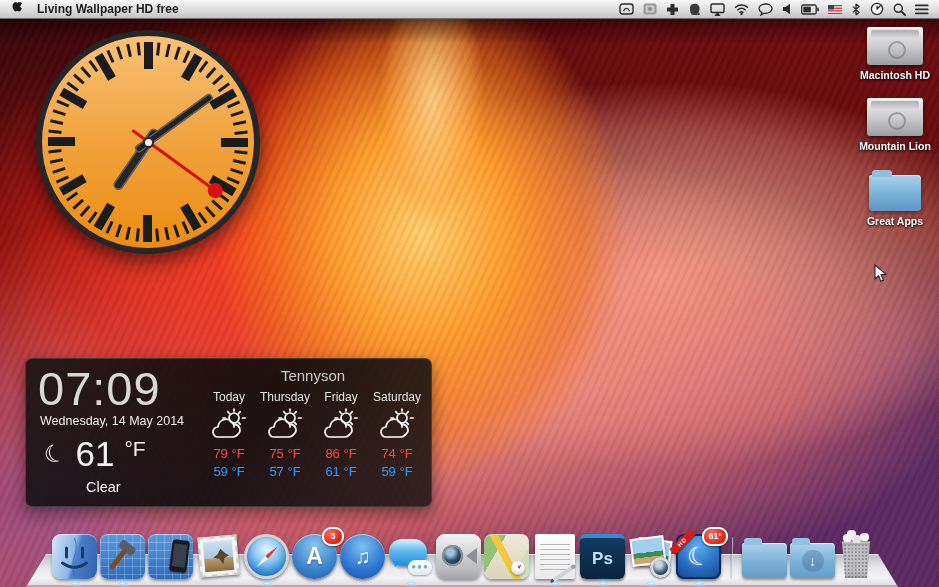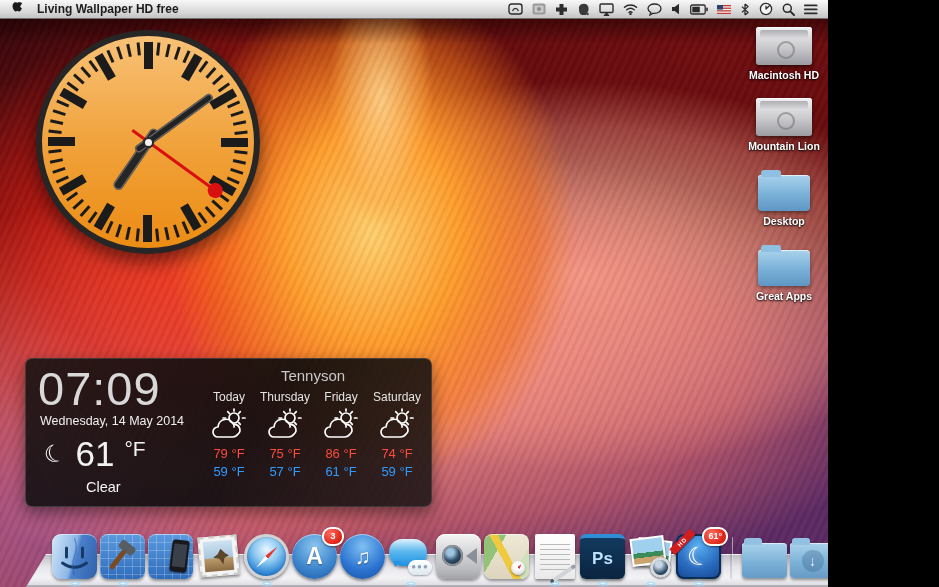--- a/index.html
+++ b/index.html
@@ -1,16 +1,16 @@
 <!DOCTYPE html>
 <html><head>
 <meta charset="utf-8">
 <style>
   html,body{margin:0;padding:0;background:#000;}
-  .screen{position:relative;width:828px;height:587px;overflow:hidden;
+  .screen{position:relative;width:939px;height:587px;overflow:hidden;
     font-family:"Liberation Sans",sans-serif;
     background:
       repeating-linear-gradient(115deg, rgba(0,0,0,0.05) 0 3px, rgba(255,255,255,0.02) 3px 7px),
       radial-gradient(70px 170px at 46% 17%, rgba(255,210,138,0.9), rgba(255,170,70,0.35) 60%, transparent 75%),
       radial-gradient(270px 330px at 45% 40%, #ffcf6e 0%, #ff9e2d 32%, rgba(244,120,26,0.55) 60%, transparent 76%),
       radial-gradient(430px 310px at 28% 42%, rgba(255,62,30,0.9) 0%, rgba(226,30,15,0.55) 45%, transparent 75%),
       radial-gradient(700px 300px at 47% 64%, rgba(255,152,132,0.95) 0%, rgba(255,122,112,0.5) 50%, transparent 76%),
       radial-gradient(520px 270px at 70% 47%, rgba(255,206,178,0.85), rgba(255,170,150,0.35) 55%, transparent 72%),
       radial-gradient(430px 300px at 7% 84%, rgba(142,82,162,0.75), transparent 72%),
       radial-gradient(640px 420px at 90% 94%, #5c2a64 0%, rgba(92,42,100,0.85) 45%, transparent 78%),
@@ -411,24 +411,20 @@
     <div class="desk-item">
       <div class="drive"></div>
       <div class="desk-label">Macintosh HD</div>
     </div>
     <div class="desk-item">
       <div class="drive"></div>
       <div class="desk-label">Mountain Lion</div>
     </div>
     <div class="desk-item">
       <div class="folder"></div>
-      <div class="desk-label">Desktop</div>
-    </div>
-    <div class="desk-item">
-      <div class="folder"></div>
       <div class="desk-label">Great Apps</div>
     </div>
   </div>
 
   <span class="cursor">
     <svg width="13" height="19" viewBox="0 0 13 19">
         <path d="M1 1l0 14 3.6-3.2 2.2 5.4 2.6-1.1-2.3-5.3 4.9-.4z" fill="#fff" stroke="#222" stroke-width="1.1"></path>
       </svg>
   </span>
 

